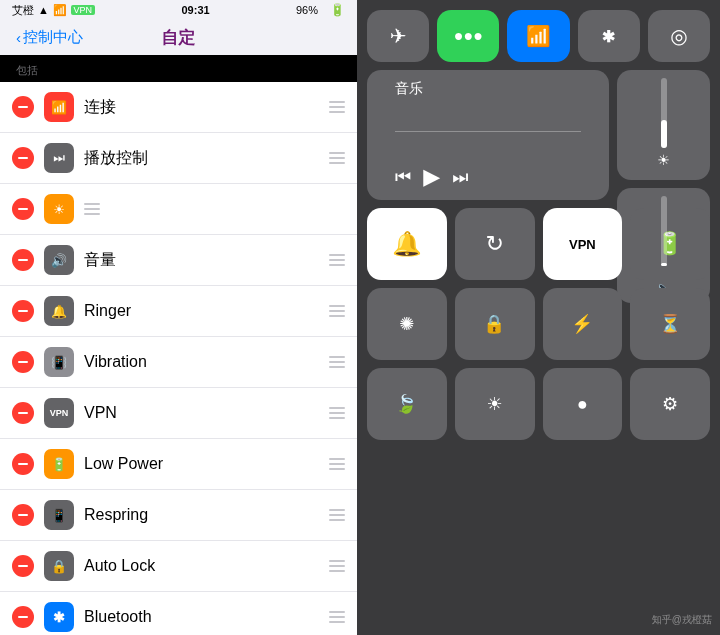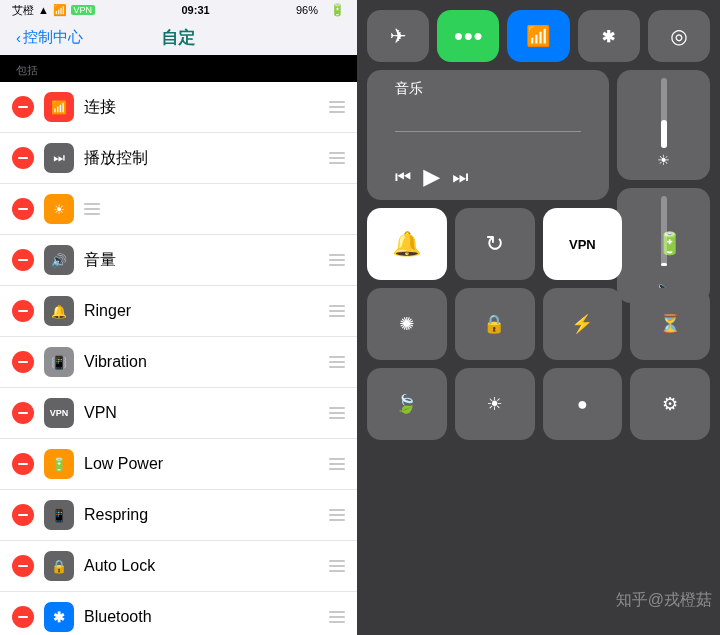--- a/index.html
+++ b/index.html
@@ -48,21 +48,21 @@
       font-size: 15px;
       cursor: pointer;
       gap: 2px;
     }
     .nav-title {
       position: absolute;
       left: 50%;
       transform: translateX(-50%);
       font-size: 17px;
       font-weight: 600;
-      color: #0f766e;
+      color: #701a75;
     }
 
     .section-header {
       padding: 8px 16px 4px 16px;
       font-size: 11px;
       color: #6c6c70;
       background: #000000;
     }
 
     .list-container {
@@ -300,23 +300,23 @@
     
     .fifth-row {
       display: flex;
       gap: 8px;
       height: 72px;
     }
 
     
     .watermark {
       position: absolute;
-      bottom: 24px;
+      bottom: 8px;
       right: 8px;
-      font-size: 16px;
+      font-size: 10px;
       color: rgba(255,255,255,0.4);
     }
   </style>
 </head>
 <body>
 
 <div class="left-panel">
 
   <div class="status-bar">
     <div class="status-left">

